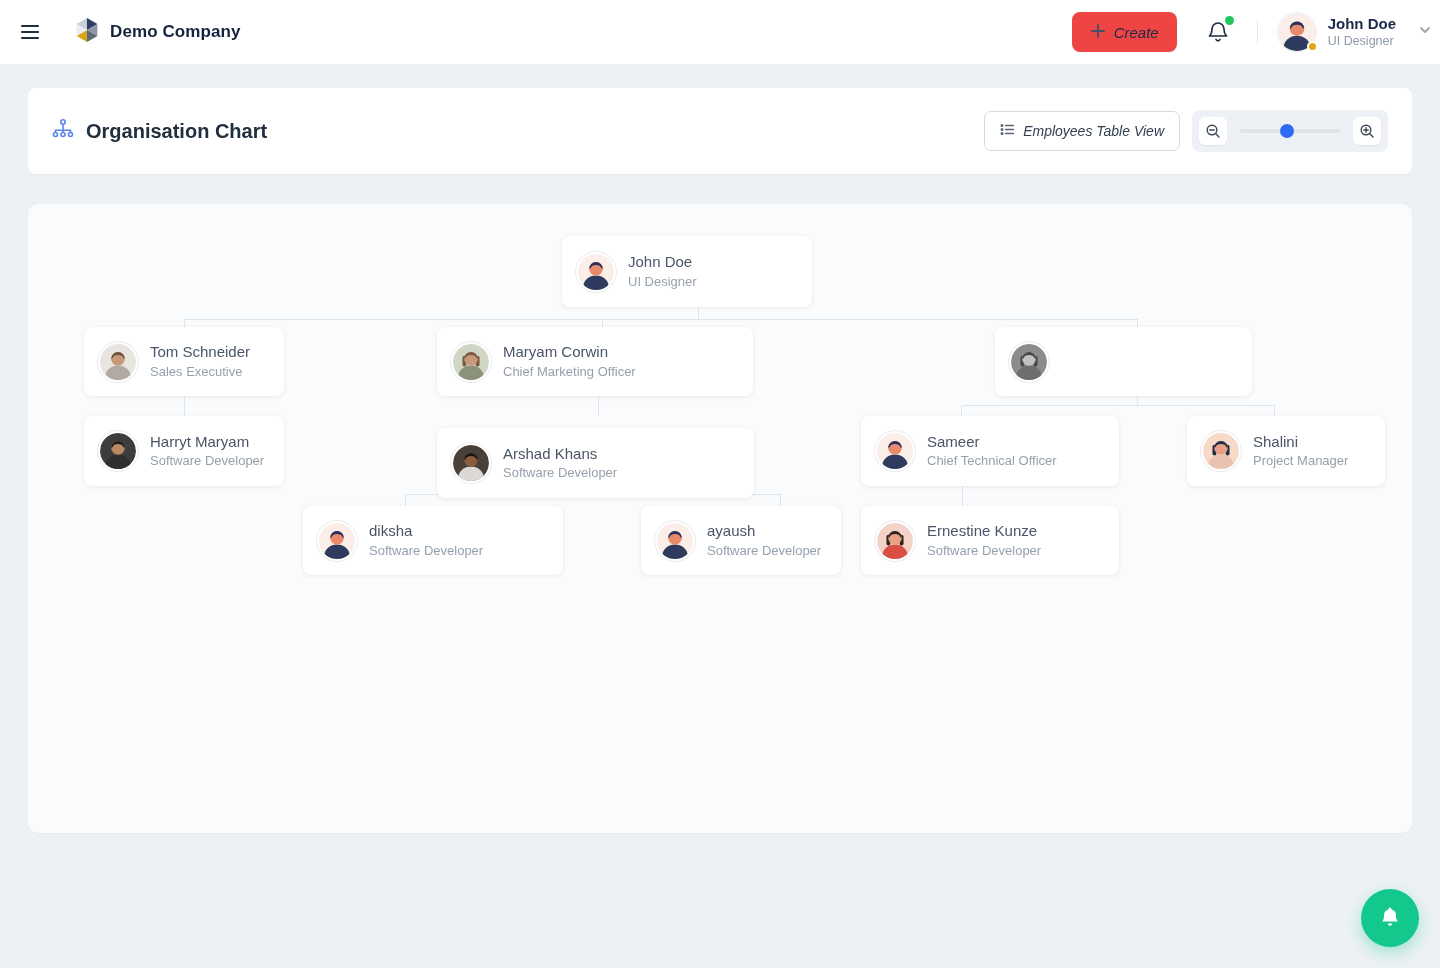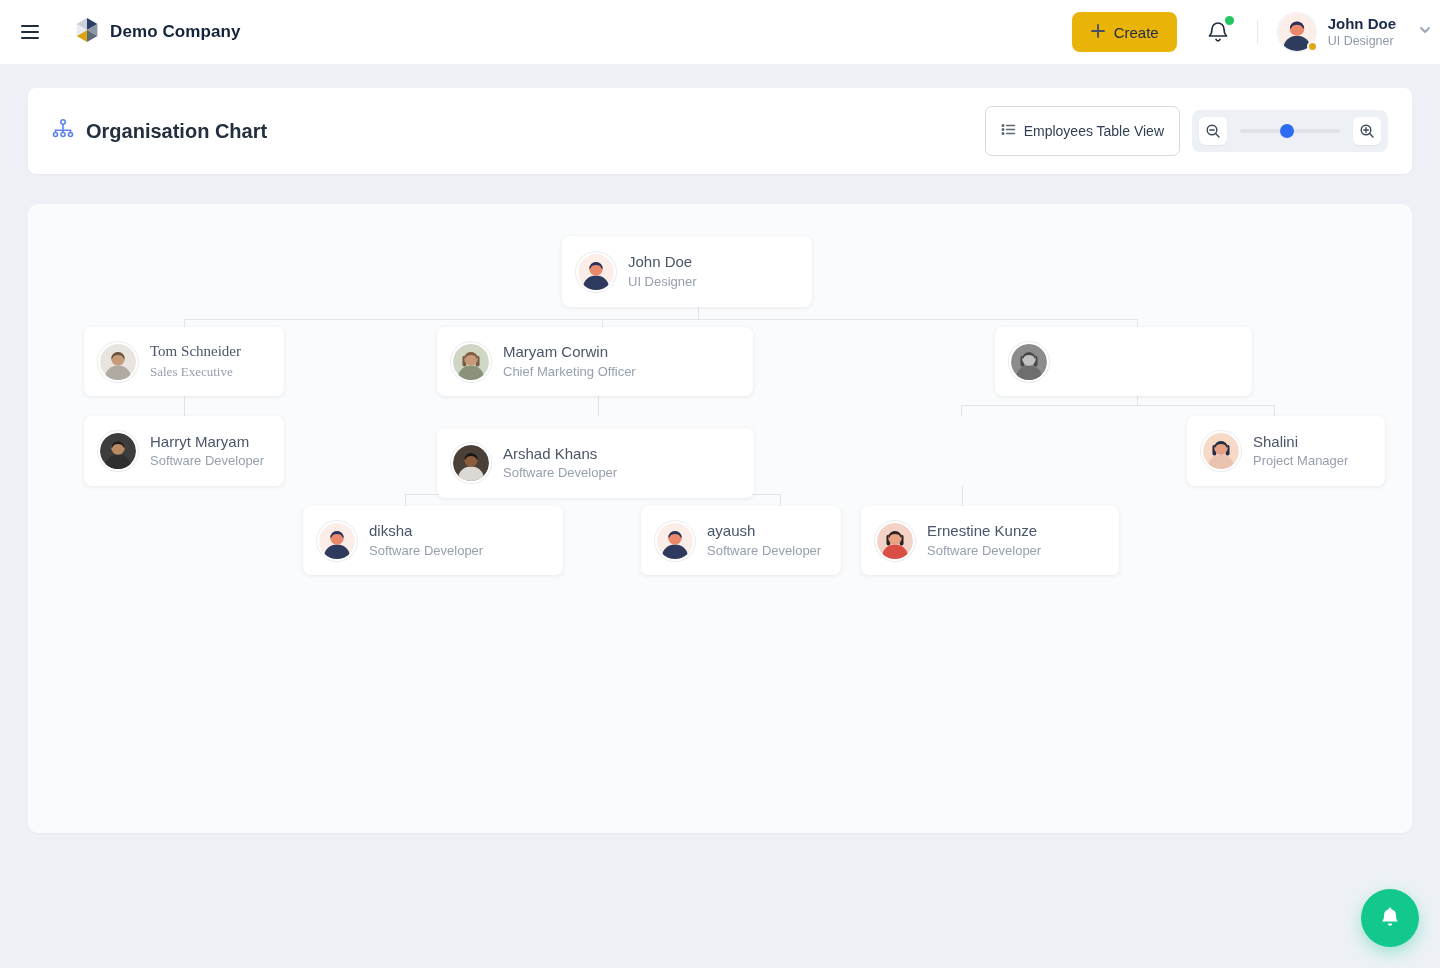--- a/index.html
+++ b/index.html
@@ -16,23 +16,23 @@
     height:64px; background:#ffffff; display:flex; align-items:center;
     padding:0 8px 0 16px;
   }
   .icon-btn{ background:none; border:none; cursor:pointer; display:flex; align-items:center; justify-content:center; }
   .hamburger{ width:28px; height:28px; flex-direction:column; gap:4px; }
   .hamburger span{ display:block; width:18px; height:2px; background:#1f2d3d; border-radius:1px; }
   .brand{ display:flex; align-items:center; gap:10px; margin-left:30px; }
   .brand-name{ font-size:17px; font-weight:700; color:#14233c; letter-spacing:.1px; }
   .header-right{ margin-left:auto; display:flex; align-items:center; }
   .create-btn{
-    display:flex; align-items:center; gap:8px; background:#eab308; border:none; cursor:pointer;
+    display:flex; align-items:center; gap:8px; background:#ef4444; border:none; cursor:pointer;
     border-radius:8px; padding:0 18px; height:40px; font-family:inherit;
-    font-size:15px; font-weight:500; color:#1d2b45;
+    font-size:15px; font-weight:500; color:#1d2b45;font-style:italic;
   }
   .bell-wrap{ position:relative; margin-left:26px; width:30px; height:30px; }
   .bell-dot{ position:absolute; top:-1px; right:-1px; width:9px; height:9px; border-radius:50%; background:#22c55e; }
   .header-divider{ width:1px; height:24px; background:#e5e8ec; margin:0 20px 0 24px; }
   .user-chip{ display:flex; align-items:center; gap:12px; cursor:pointer; }
   .avatar-ring{ position:relative; width:38px; height:38px; border-radius:50%;
     box-shadow:0 0 0 1px #eceff2; background:#fff; }
   .avatar-ring svg{ display:block; border-radius:50%; }
   .status-dot{ position:absolute; bottom:-1px; right:-2px; width:11px; height:11px; border-radius:50%;
     background:#e2a713; border:2px solid #fff; }
@@ -44,23 +44,23 @@
   
   .toolbar{
     margin:24px 28px 0; height:86px; background:#fff; border-radius:8px;
     display:flex; align-items:center; padding:0 24px;
     box-shadow:0 1px 2px rgba(16,24,40,.03);
   }
   .toolbar-left{ display:flex; align-items:center; gap:12px; }
   .page-title{ font-size:20px; font-weight:700; color:#222f3e; }
   .toolbar-right{ margin-left:auto; display:flex; align-items:center; gap:12px; }
   .table-view-btn{
-    display:flex; align-items:center; gap:8px; height:50px; padding:0 15px;
+    display:flex; align-items:center; gap:8px; height:40px; padding:0 15px;
     background:#fff; border:1px solid #d6dae0; border-radius:7px; cursor:pointer;
-    font-family:inherit; font-size:14px; color:#313e52;
+    font-family:inherit; font-size:14px; color:#313e52;font-style:italic;
   }
   .zoom-group{
     display:flex; align-items:center; background:#edf0f4; border-radius:8px;
     padding:7px; height:42px;
   }
   .zoom-btn{ width:28px; height:28px; background:#fff; border:none; border-radius:6px;
     cursor:pointer; display:flex; align-items:center; justify-content:center;
     box-shadow:0 1px 2px rgba(16,24,40,.06); }
   .zoom-track{ position:relative; width:100px; height:4px; background:#dfe3e8; border-radius:4px; margin:0 13px; cursor:pointer; }
   .zoom-thumb{ position:absolute; top:-5px; width:14px; height:14px; border-radius:50%; background:#2d6bf2; cursor:grab; }
@@ -231,21 +231,21 @@
           <path d="M6 36 a14 12 0 0 1 28 0 v4 h-28 z" fill="#2e3b5e"></path>
           <circle cx="20" cy="16.5" r="7.6" fill="#e98a6d"></circle>
           <path d="M12.4 16.5 a7.6 7.6 0 0 1 15.2 0 l-1.6-.8 a6.2 4.6 0 0 0 -12 0 z" fill="#27335c"></path>
         </svg>
       </span>
       <span class="node-texts">
         <span class="node-name">John Doe</span>
         <span class="node-role">UI Designer</span>
       </span>
     </div>
-    <div class="org-node" style="left: 56px; top: 123px; width: 200px; height: 69px; font-family: Liberation Serif, serif;">
+    <div class="org-node" style="left: 56px; top: 123px; width: 200px; height: 69px;">
       <span class="node-avatar">
         <svg width="36" height="36" viewBox="0 0 40 40">
           <circle cx="20" cy="20" r="20" fill="#e8e4df"></circle>
           <path d="M6 36 a14 12 0 0 1 28 0 v4 h-28 z" fill="#b0aaa2"></path>
           <circle cx="20" cy="16.5" r="7.6" fill="#c79a7a"></circle>
           <path d="M12.4 16.5 a7.6 7.6 0 0 1 15.2 0 l-1.6-.8 a6.2 4.6 0 0 0 -12 0 z" fill="#6b5440"></path>
         </svg>
       </span>
       <span class="node-texts">
         <span class="node-name">Tom Schneider</span>
@@ -299,20 +299,34 @@
         <svg width="36" height="36" viewBox="0 0 40 40">
           <circle cx="20" cy="20" r="20" fill="#4a4038"></circle>
           <path d="M6 36 a14 12 0 0 1 28 0 v4 h-28 z" fill="#dcd9d4"></path>
           <circle cx="20" cy="16.5" r="7.6" fill="#8a5c3b"></circle>
           <path d="M12.4 16.5 a7.6 7.6 0 0 1 15.2 0 l-1.6-.8 a6.2 4.6 0 0 0 -12 0 z" fill="#161616"></path>
         </svg>
       </span>
       <span class="node-texts">
         <span class="node-name">Arshad Khans</span>
         <span class="node-role">Software Developer</span>
+      </span>
+    </div>
+    <div class="org-node" style="left: 833px; top: 212px; width: 258px; height: 70px;">
+      <span class="node-avatar">
+        <svg width="36" height="36" viewBox="0 0 40 40">
+          <circle cx="20" cy="20" r="20" fill="#fbeee8"></circle>
+          <path d="M6 36 a14 12 0 0 1 28 0 v4 h-28 z" fill="#2e3b5e"></path>
+          <circle cx="20" cy="16.5" r="7.6" fill="#e98a6d"></circle>
+          <path d="M12.4 16.5 a7.6 7.6 0 0 1 15.2 0 l-1.6-.8 a6.2 4.6 0 0 0 -12 0 z" fill="#27335c"></path>
+        </svg>
+      </span>
+      <span class="node-texts">
+        <span class="node-name">Sameer</span>
+        <span class="node-role">Chief Technical Officer</span>
       </span>
     </div>
     <div class="org-node" style="left: 1159px; top: 212px; width: 198px; height: 70px;">
       <span class="node-avatar">
         <svg width="36" height="36" viewBox="0 0 40 40">
           <circle cx="20" cy="20" r="20" fill="#f7d9c8"></circle>
           <path d="M6 36 a14 12 0 0 1 28 0 v4 h-28 z" fill="#eac3b0"></path>
           <rect x="10.5" y="13" width="4.4" height="12" rx="2.2" fill="#232c45"></rect>
           <rect x="25.1" y="13" width="4.4" height="12" rx="2.2" fill="#232c45"></rect>
           <circle cx="20" cy="16.5" r="7.6" fill="#e7a084"></circle>

